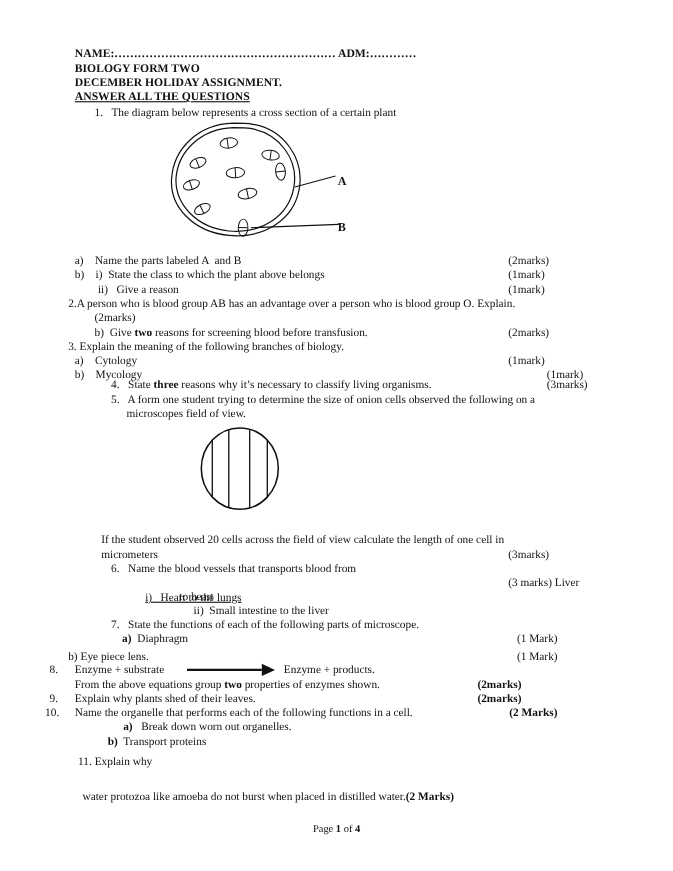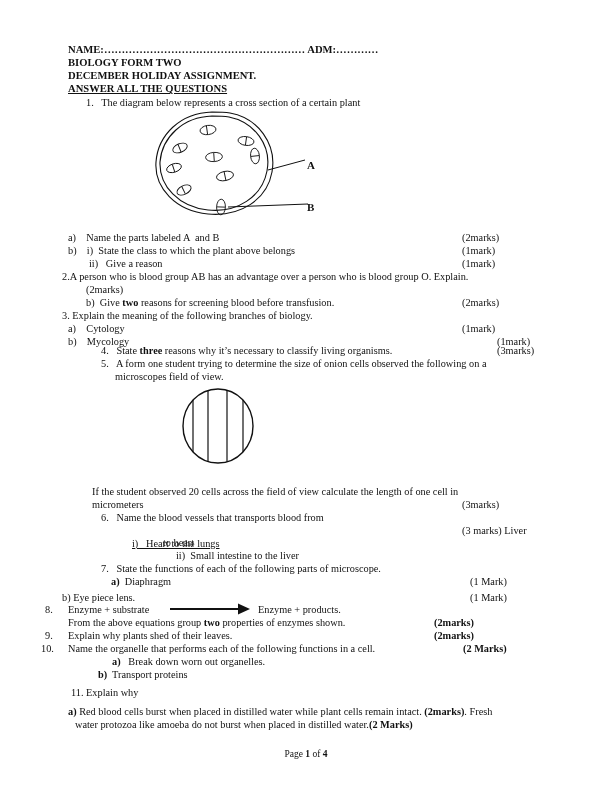--- a/index.html
+++ b/index.html
@@ -203,18 +203,17 @@
 
   <div class="ln" style="left:41px; top:643px;text-align:right;">10.</div>
   <div class="ln" style="left:68px; top:643px;">Name the organelle that performs each of the following functions in a cell.</div>
   <div class="marks b" style="left:463px; top:643px;">(2 Marks)</div>
 
   <div class="ln" style="left:112px; top:656px;"><span class="b">a)</span><span>   Break down worn out organelles.</span></div>
   <div class="ln" style="left:98px; top:669px;"><span class="b">b)</span><span>  Transport proteins</span></div>
 
   <div class="ln" style="left:71px; top:687px;">11. Explain why</div>
 
-  <div class="ln" style="left:68px; top:706px;"><span class="b">a)</span><span> Red blood cells burst when placed in distilled water while plant cells remain intact. </span><span class="b">(2marks)</span><span>. Fresh</span></div>
   <div class="ln" style="left:75px; top:719px;"><span>water protozoa like amoeba do not burst when placed in distilled water.</span><span class="b">(2 Marks)</span></div>
 
   <div class="footer" style="top:749px;"><span>Page </span><span class="b">1</span><span> of </span><span class="b">4</span></div>
 
 </div>
 
 </body></html>

